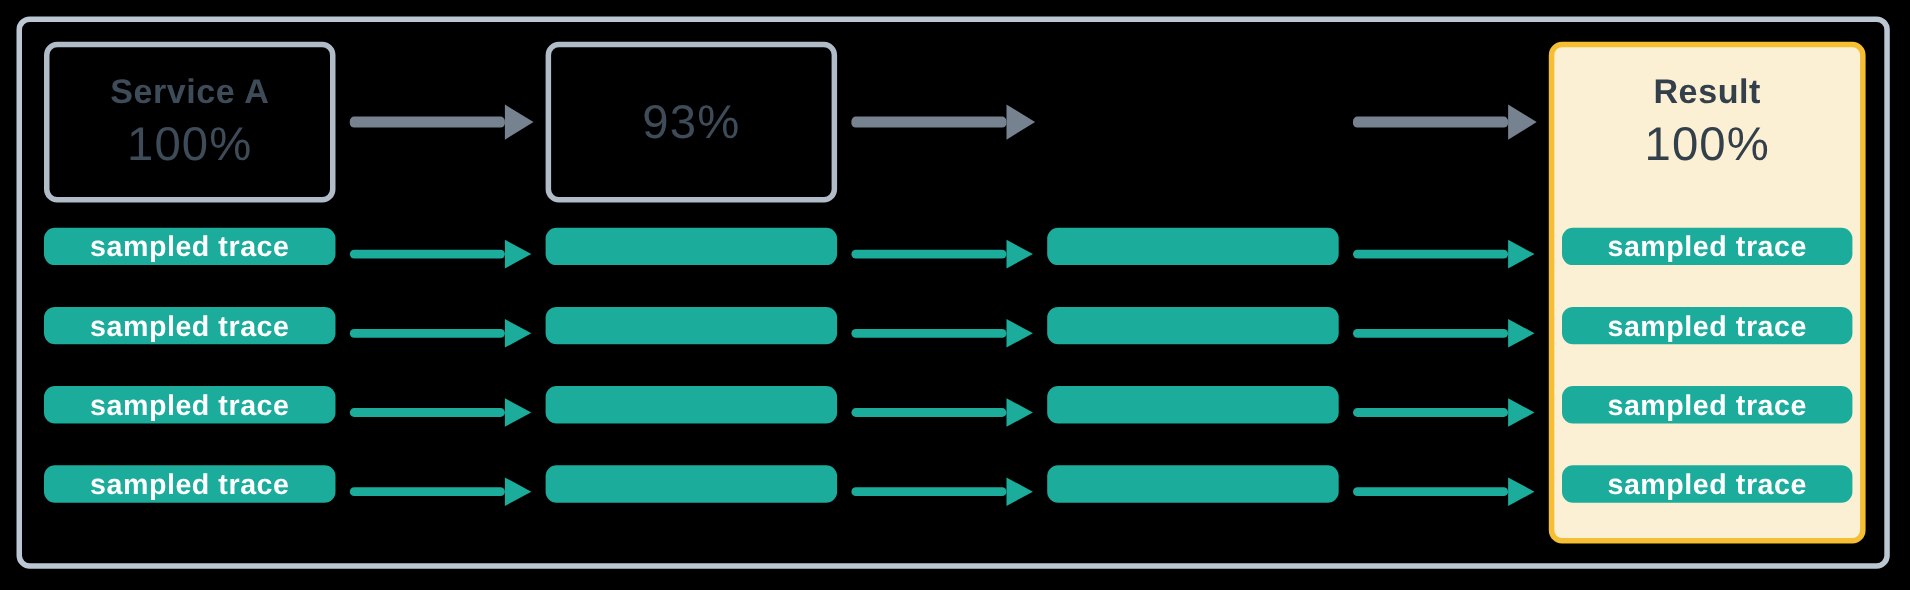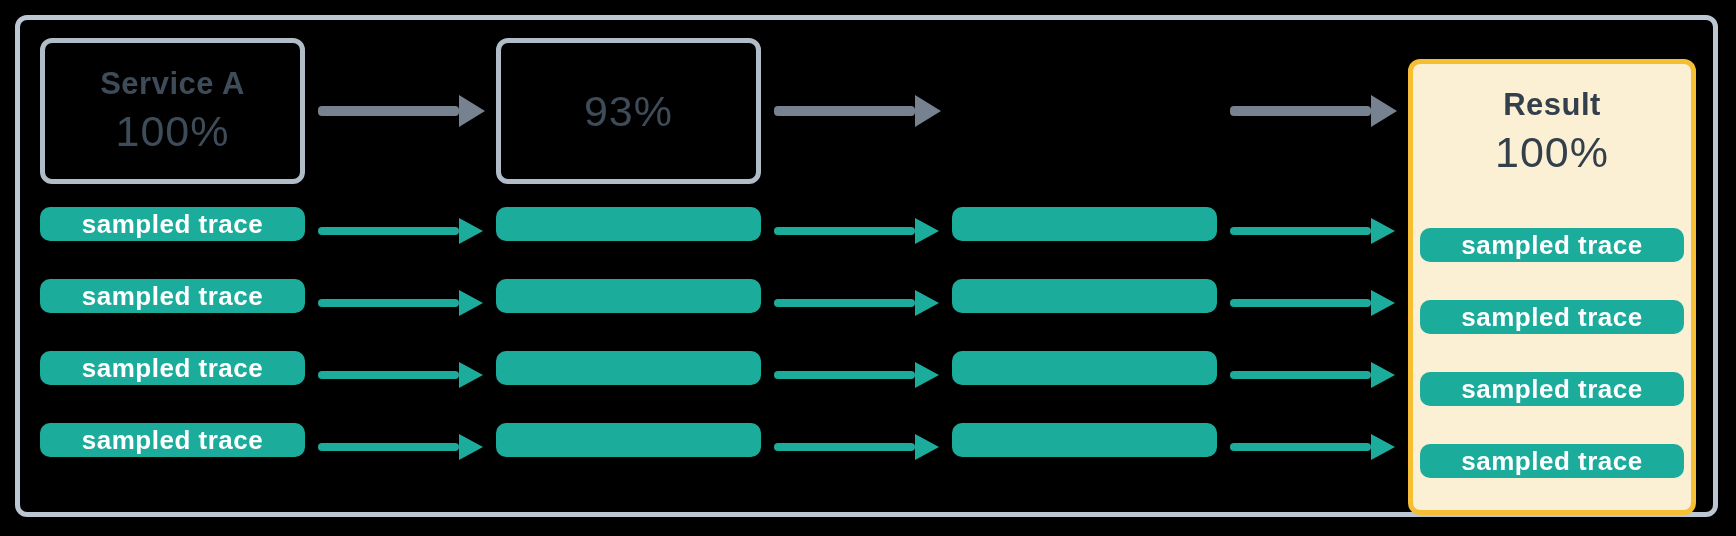--- a/index.html
+++ b/index.html
@@ -26,21 +26,21 @@
   }
   .svc-name{
     font-size:31px; font-weight:bold; color:var(--service-text); letter-spacing:0.5px;
   }
   .svc-rate{
     font-size:43px; font-weight:normal; color:var(--service-text); letter-spacing:1px;
   }
   #svc-a{left:40px;} #svc-b{left:496px;} #svc-c{left:952px;}
   .result-panel{
     position:absolute; left:1408px; top:38px; width:288px; height:456px; box-sizing:border-box;
-    background:var(--result-fill); border:5px solid var(--result-border); border-radius:12px;margin-top:21px;
+    background:var(--result-fill); border:5px solid var(--result-border); border-radius:12px;
   }
   .result-head{
     position:absolute; left:0; top:0; width:100%; height:136px;
     display:flex; flex-direction:column; align-items:center; justify-content:center; gap:5px;
   }
   .result-head .svc-name{color:var(--result-text);}
   .result-head .svc-rate{color:var(--result-text);}
   .trace-bar{
     position:absolute; height:34px; background:var(--teal); border-radius:10px;
     color:var(--trace-text); font-size:26px; font-weight:600; letter-spacing:0.5px;

